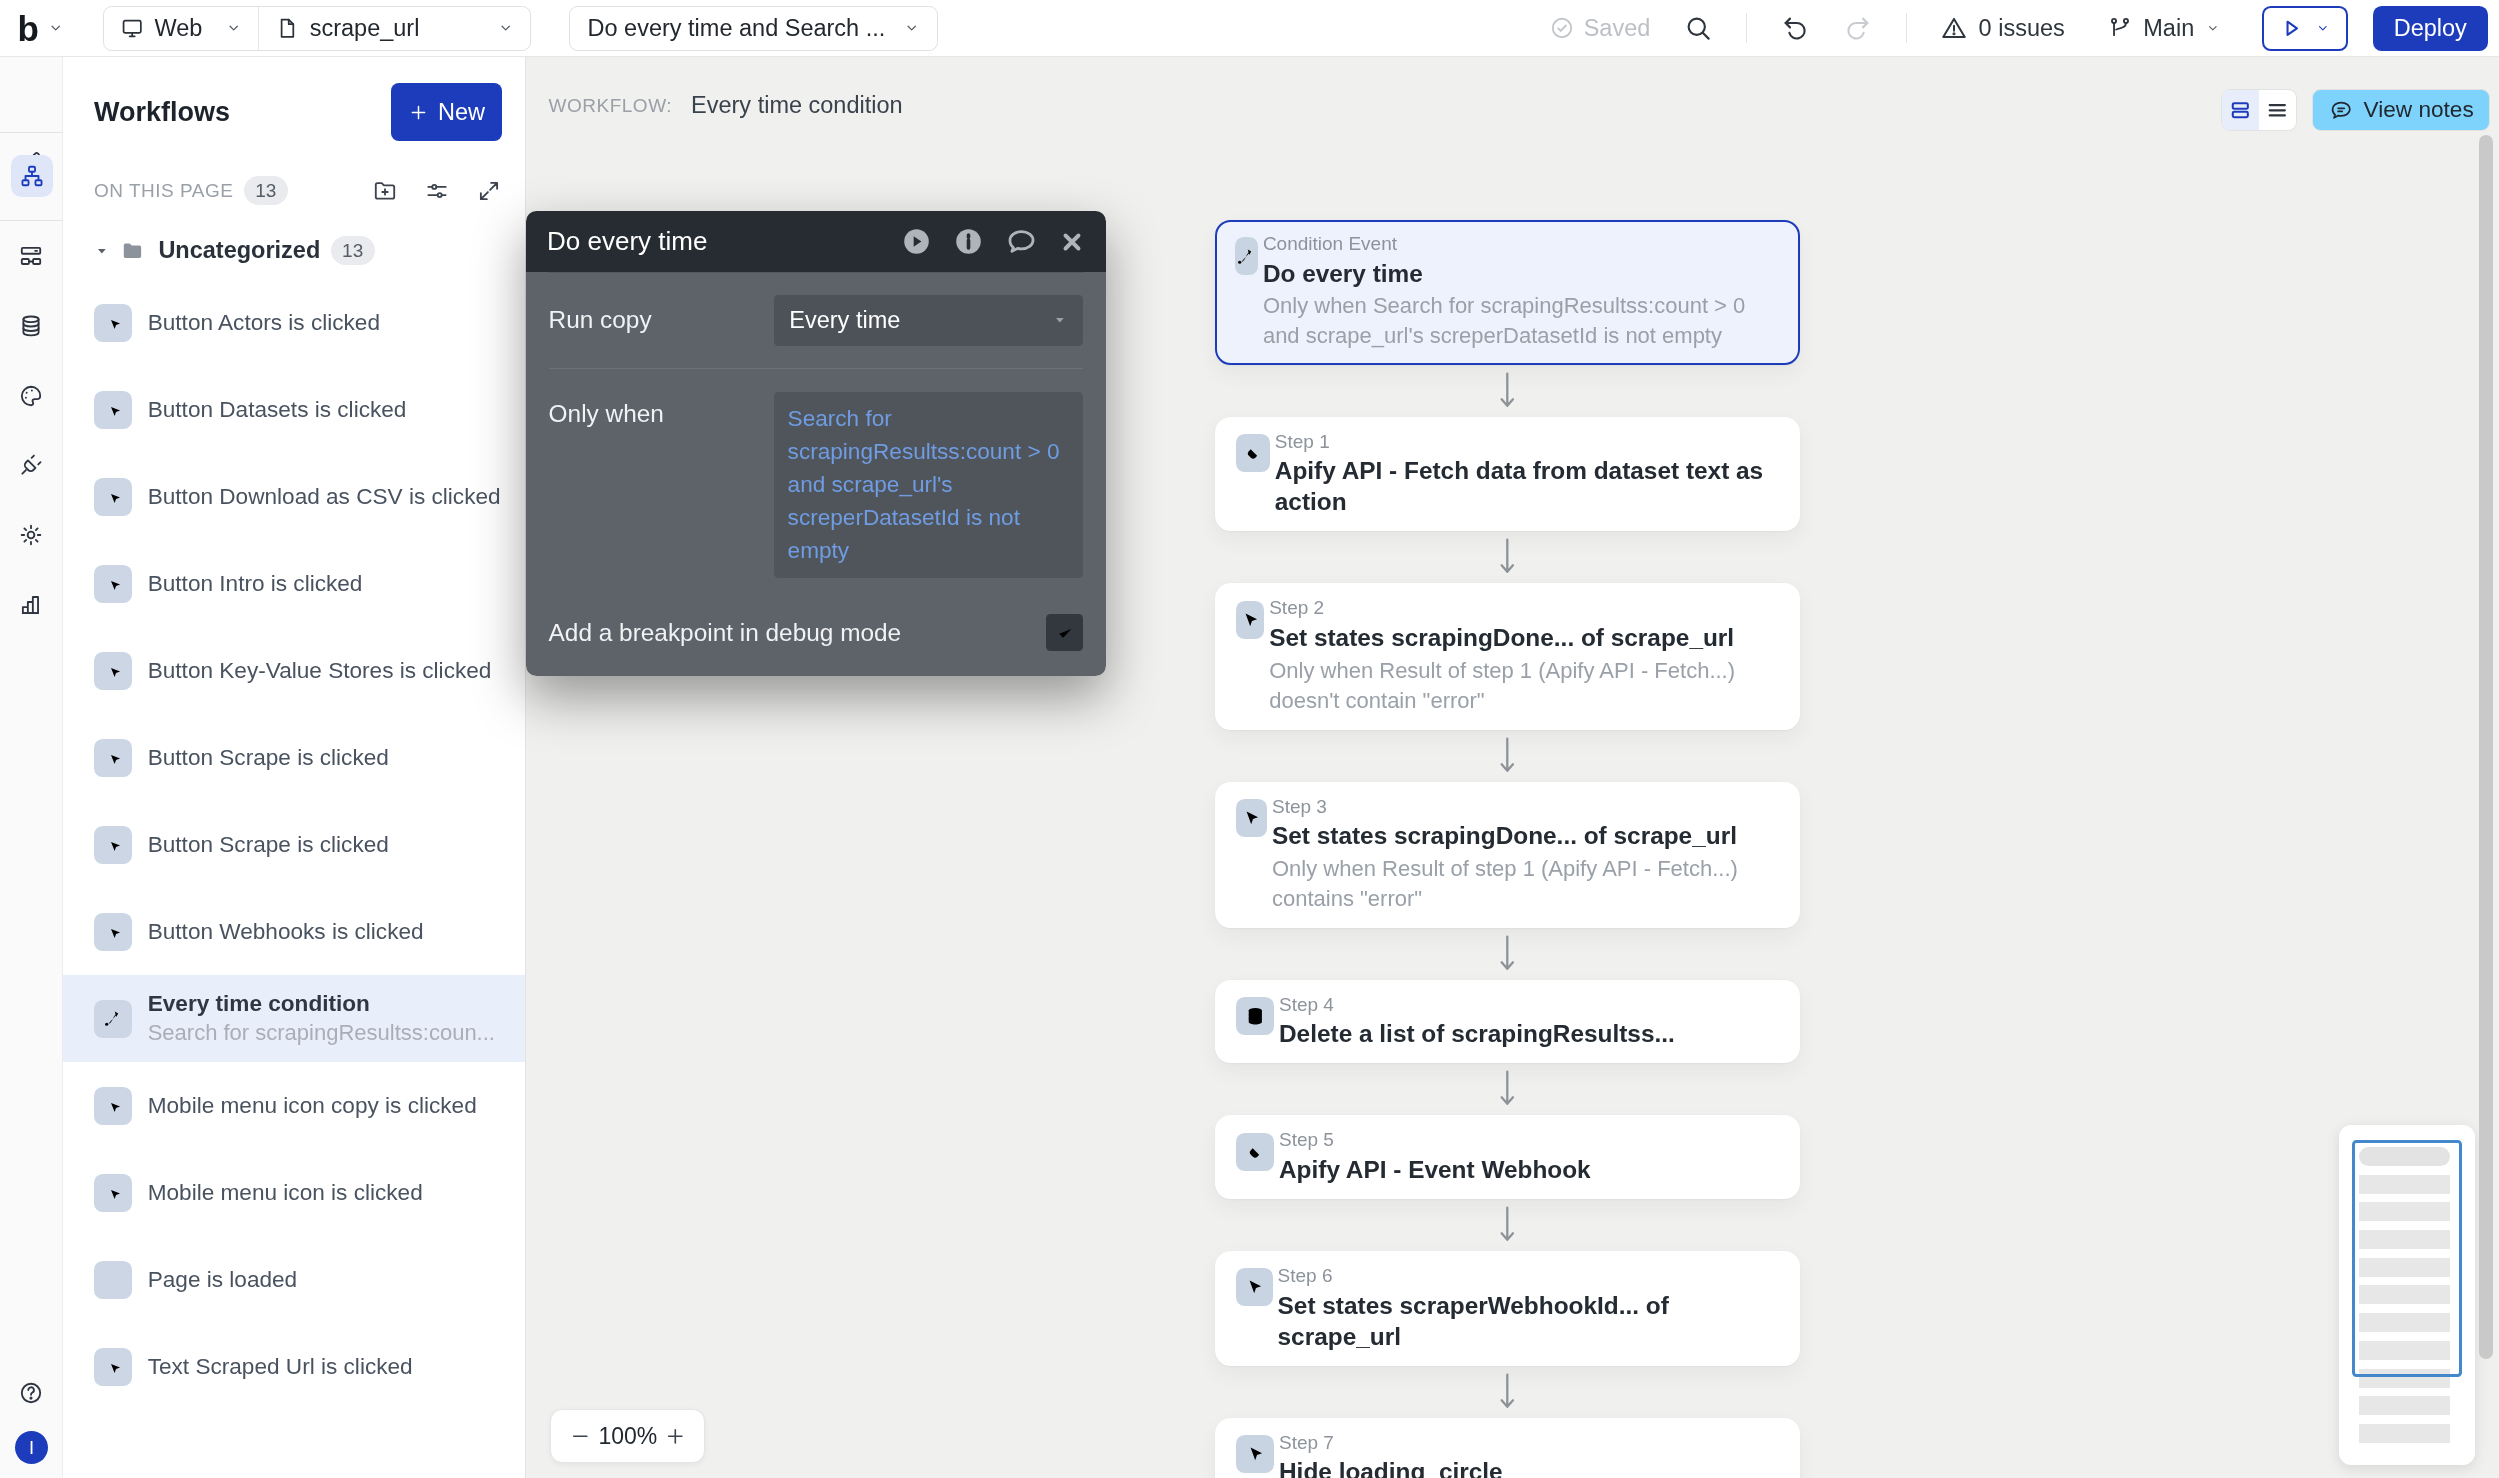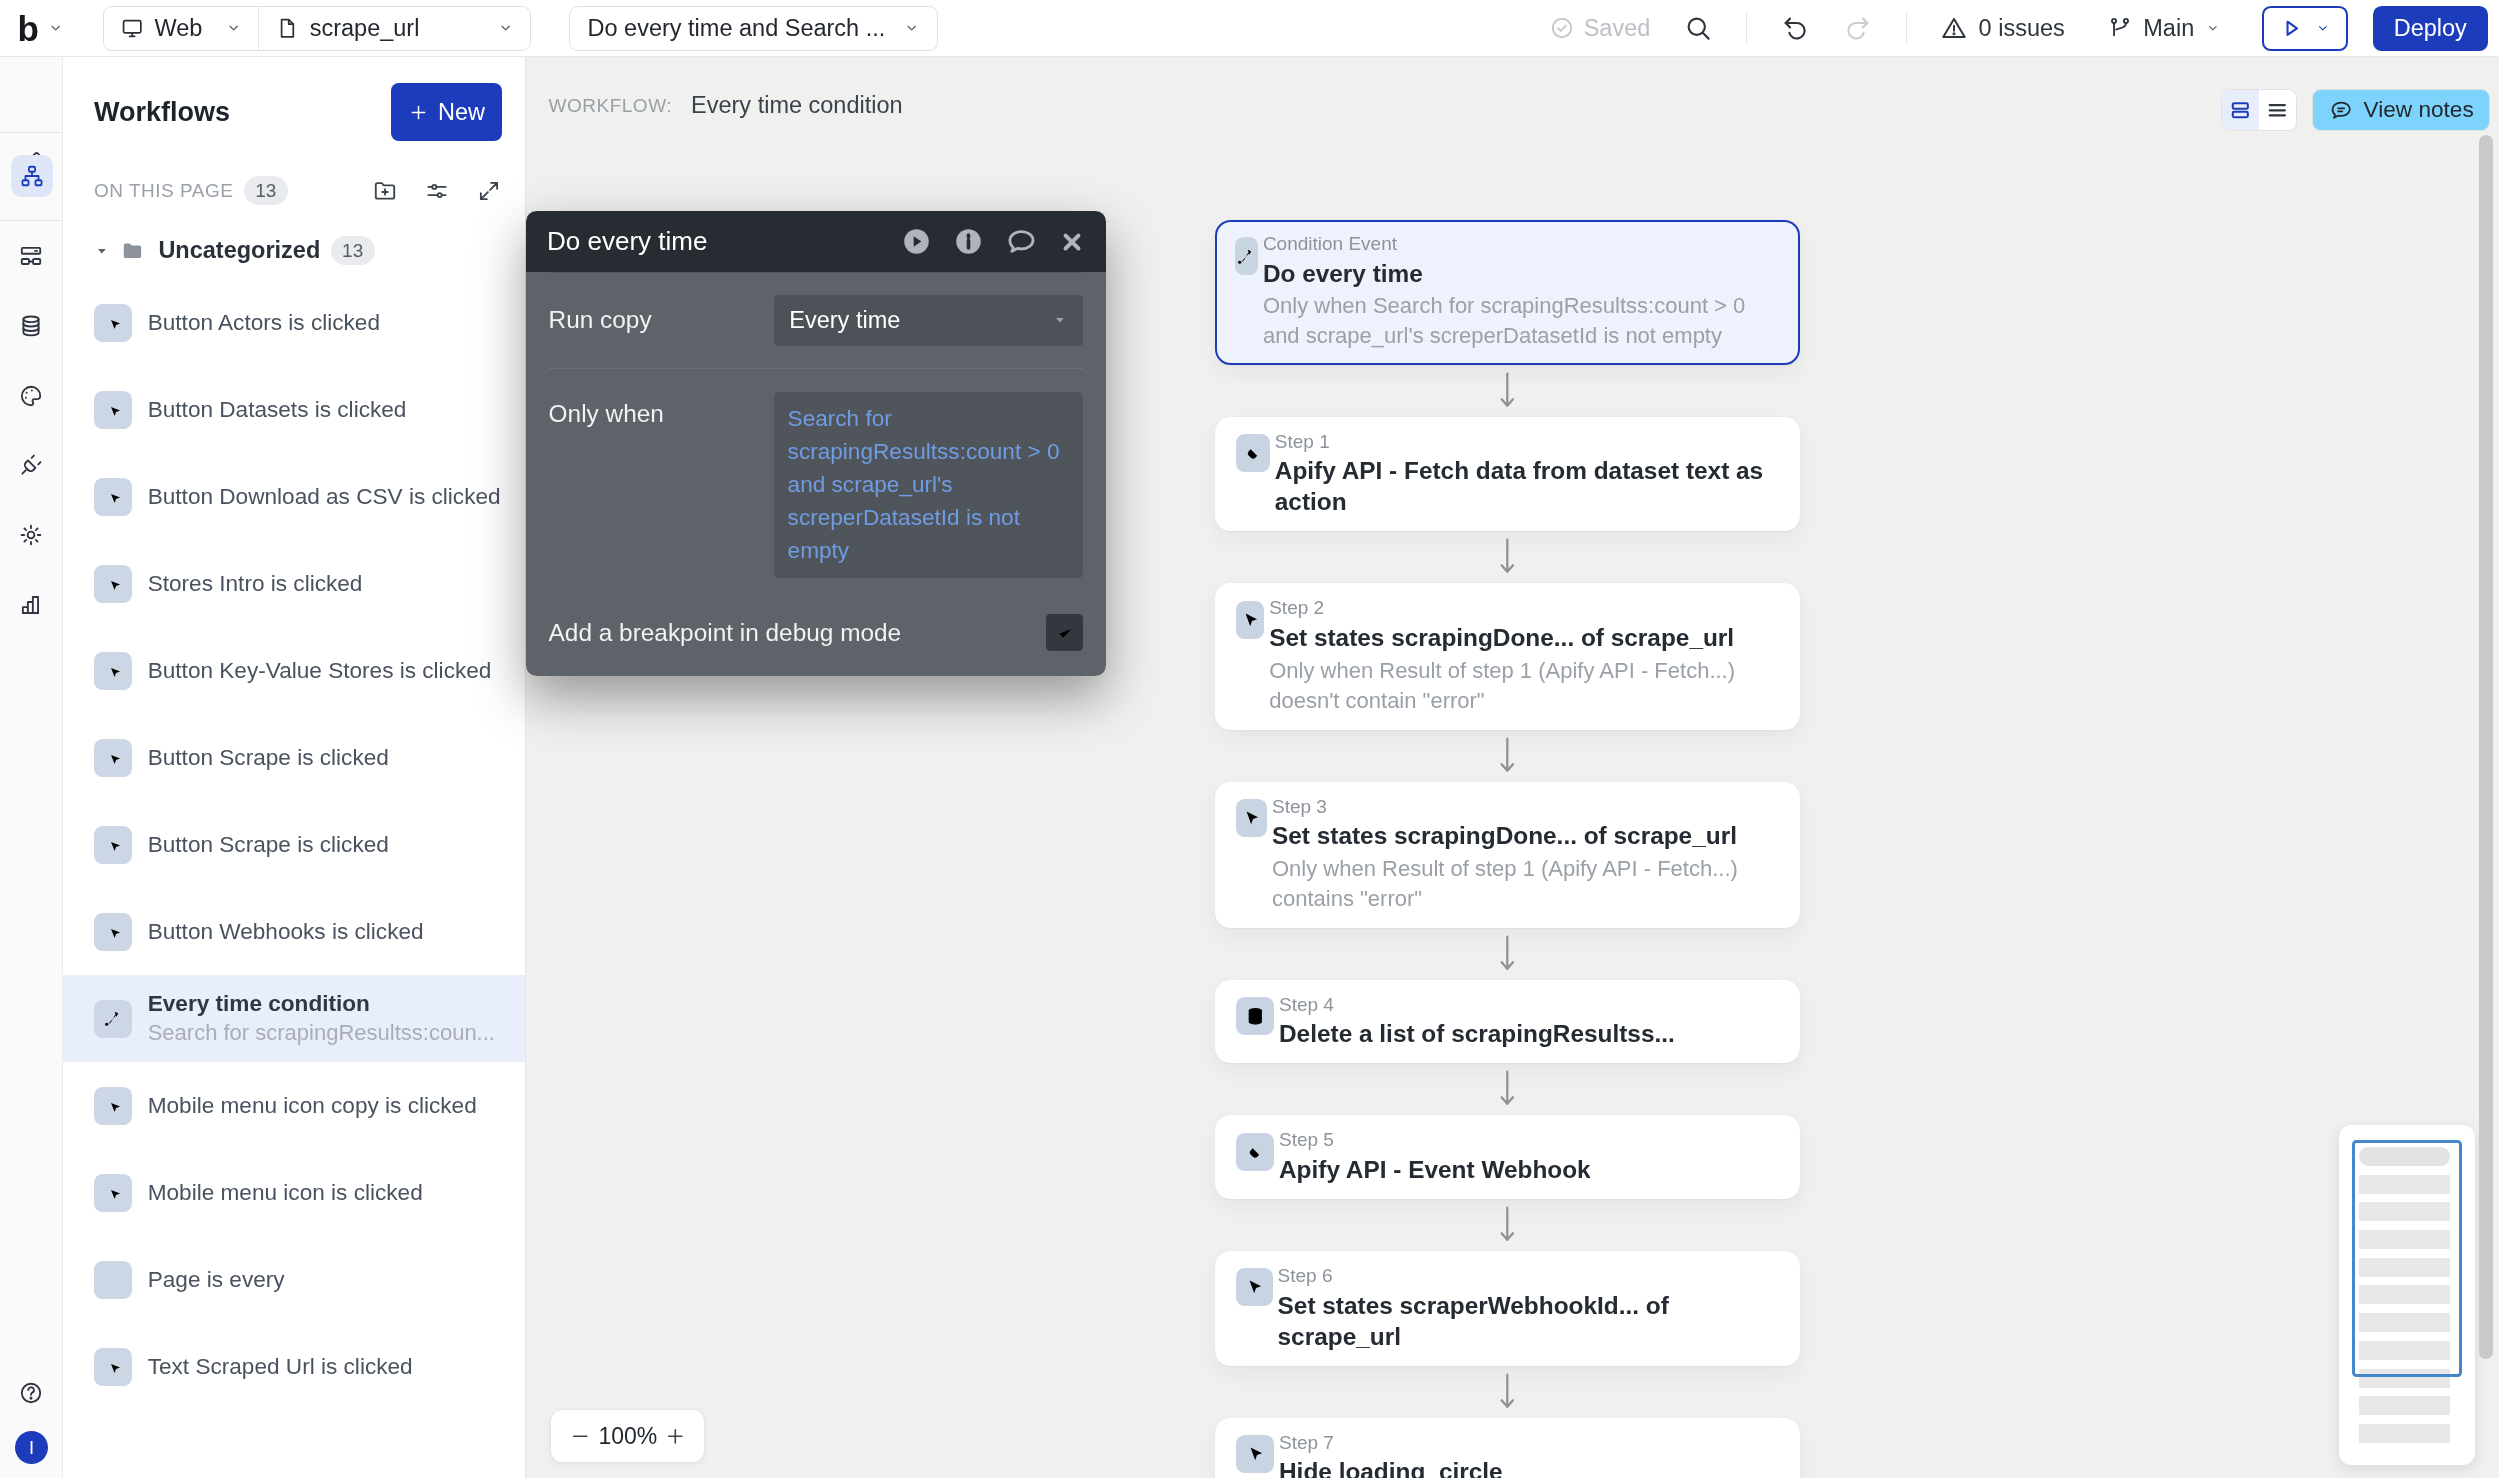--- a/index.html
+++ b/index.html
@@ -447,21 +447,21 @@
   </div>
 
   <div class="wf-item">
     <span class="wf-tile">
           <svg viewBox="0 0 24 24">
             <path d="M9.6 9.6l9.6 3.8-4.3 1.5-1.5 4.3z"></path>
             <path d="M4.8 4.8l1.7 1.7M3.5 9.6h2.3M9.6 3.5v2.3M5.2 13l1.5-1.5M13 5.2l-1.5 1.5"></path>
           </svg>
         </span>
     <div class="wf-text">
-      <div class="wf-label">Stores Intro is clicked</div>
+      <div class="wf-label">Button Intro is clicked</div>
 
     </div>
   </div>
 
   <div class="wf-item">
     <span class="wf-tile">
           <svg viewBox="0 0 24 24">
             <path d="M9.6 9.6l9.6 3.8-4.3 1.5-1.5 4.3z"></path>
             <path d="M4.8 4.8l1.7 1.7M3.5 9.6h2.3M9.6 3.5v2.3M5.2 13l1.5-1.5M13 5.2l-1.5 1.5"></path>
           </svg>
@@ -551,21 +551,21 @@
     </div>
   </div>
 
   <div class="wf-item">
     <span class="wf-tile">
           <svg viewBox="0 0 24 24">
             <path d="M12 4v2.8M12 17.2V20M4 12h2.8M17.2 12H20M6.3 6.3l2 2M15.7 15.7l2 2M17.7 6.3l-2 2M8.3 15.7l-2 2"></path>
           </svg>
         </span>
     <div class="wf-text">
-      <div class="wf-label">Page is every</div>
+      <div class="wf-label">Page is loaded</div>
 
     </div>
   </div>
 
   <div class="wf-item">
     <span class="wf-tile">
           <svg viewBox="0 0 24 24">
             <path d="M9.6 9.6l9.6 3.8-4.3 1.5-1.5 4.3z"></path>
             <path d="M4.8 4.8l1.7 1.7M3.5 9.6h2.3M9.6 3.5v2.3M5.2 13l1.5-1.5M13 5.2l-1.5 1.5"></path>
           </svg>

